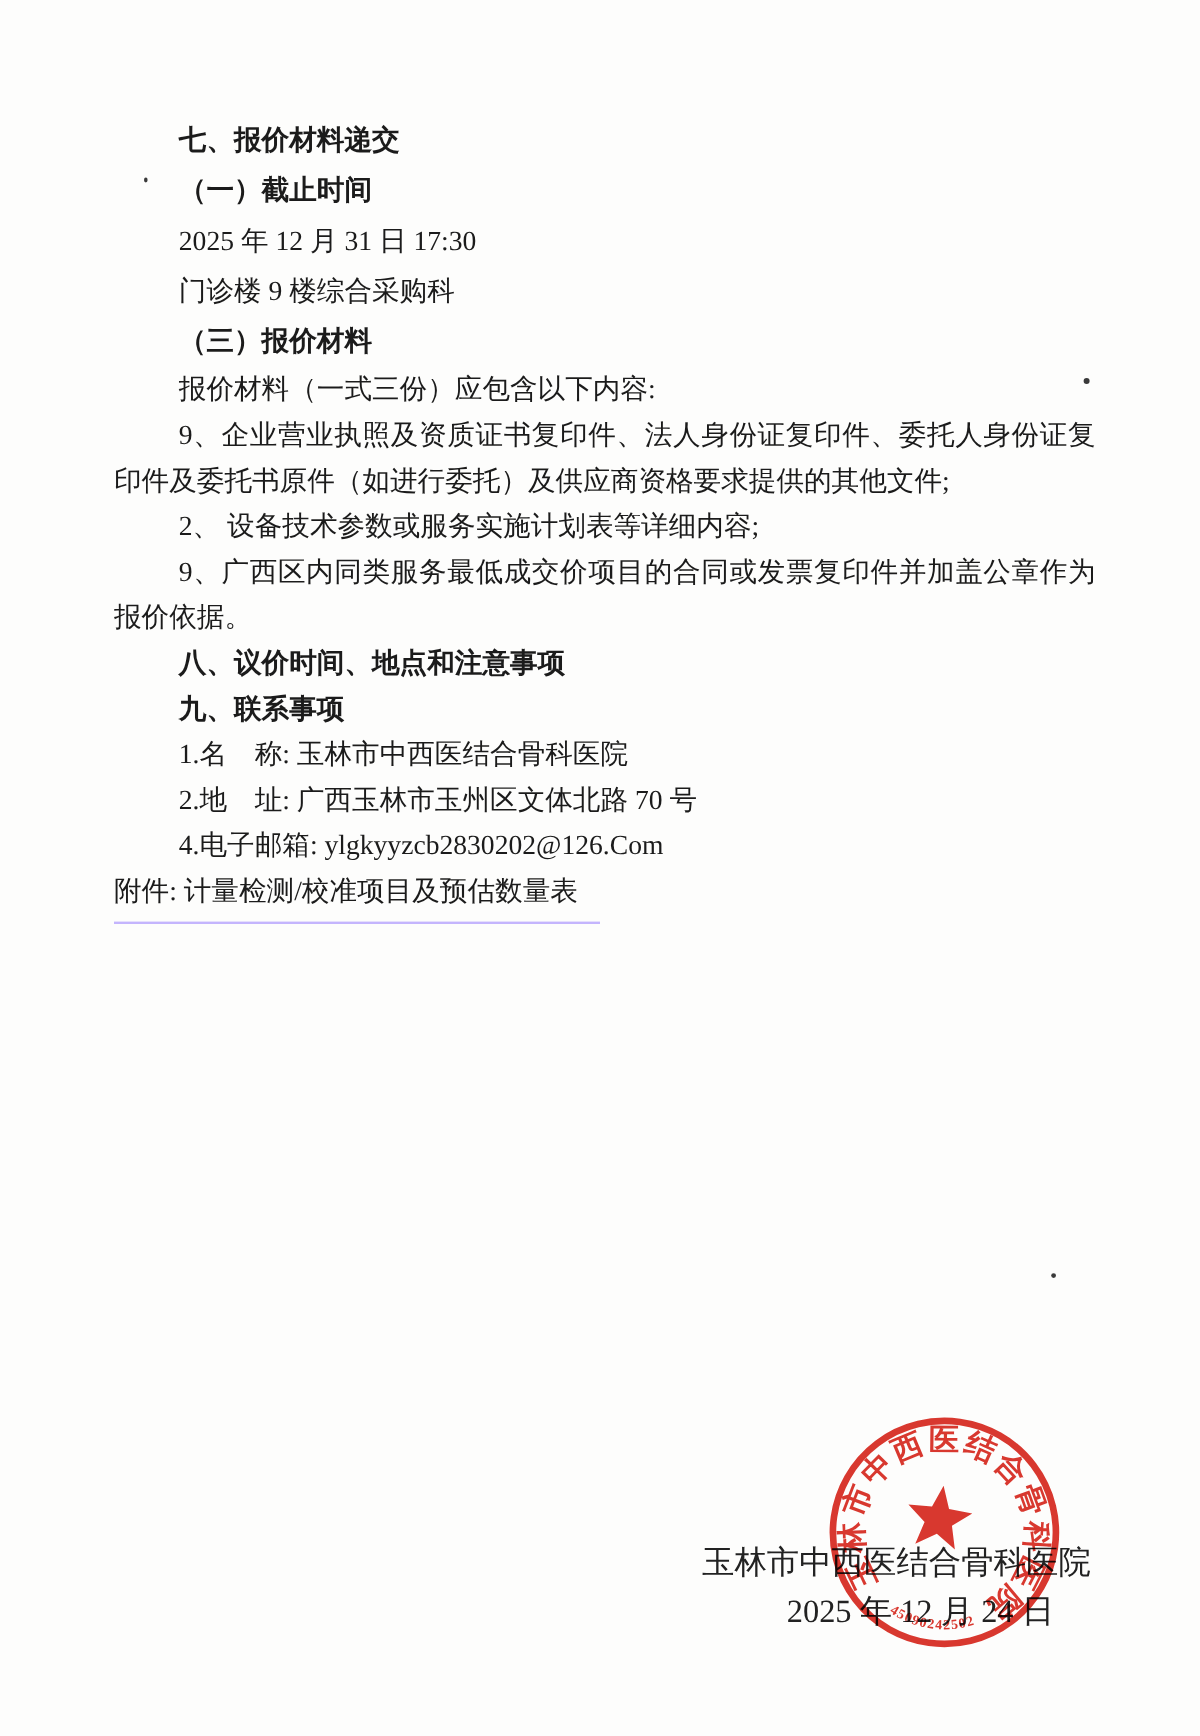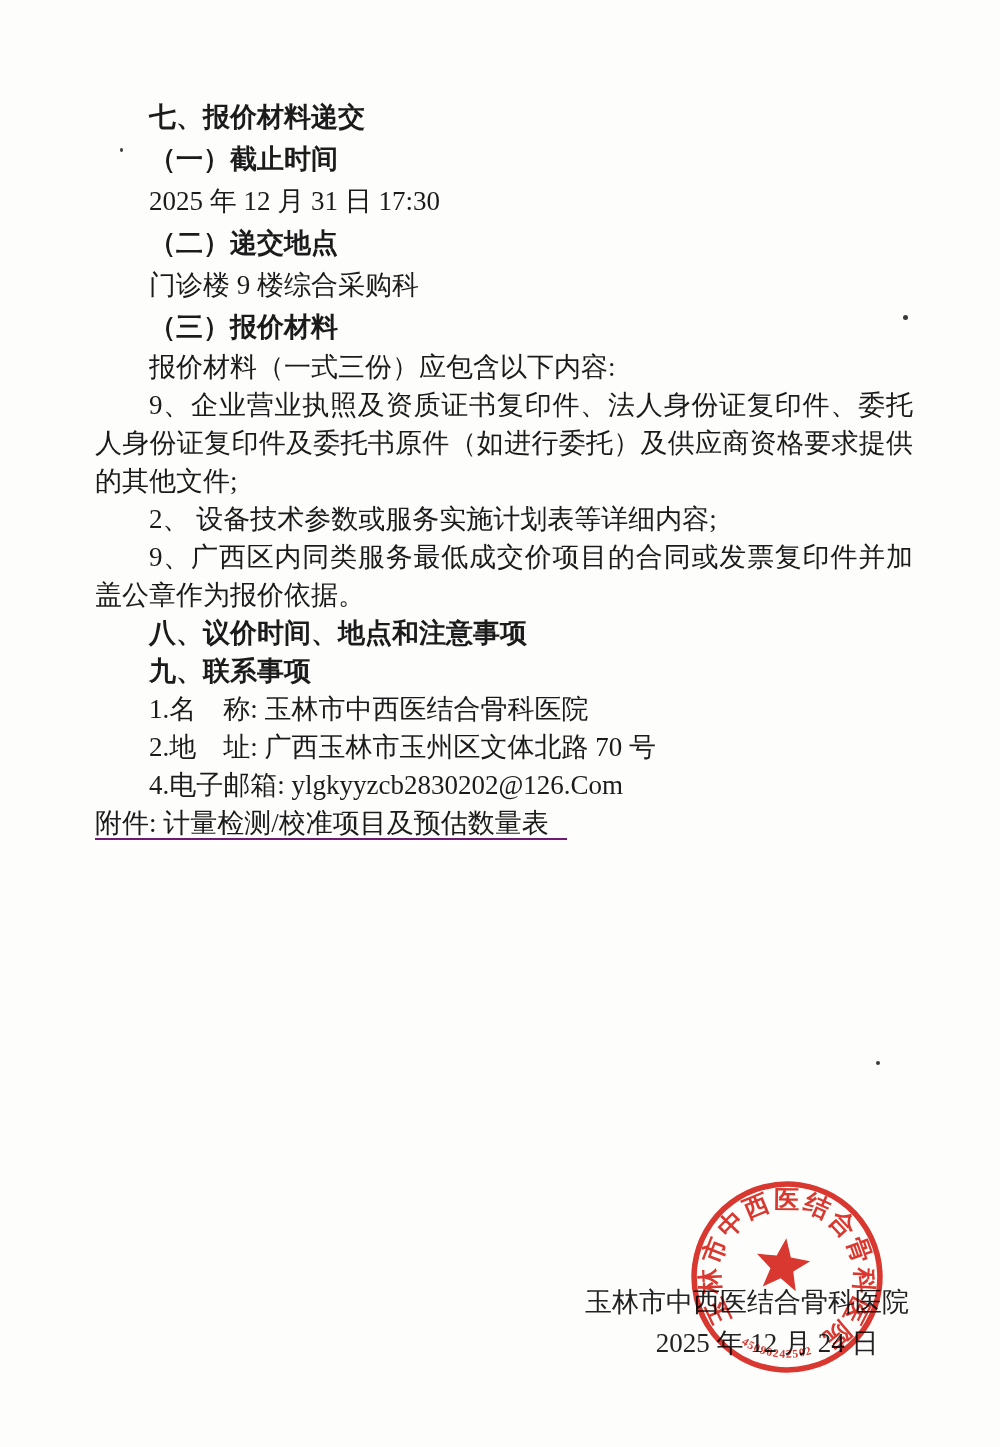--- a/index.html
+++ b/index.html
@@ -11,37 +11,37 @@
     position:relative;
     overflow:hidden;
   }
   .page {
     position:absolute; inset:0;
     background:#fdfdfc;
   }
   .doc {
     position:absolute;
     left:95px; top:96px; width:818px;
-    font-size:27px; line-height:38px;
+    font-size:23px; line-height:38px;
     text-align:justify;
     text-justify:inter-ideograph;
   }
   .doc p { margin:0; }
   .lead { line-height:42px; }
   .indent { text-indent:54px; }
   .bold { font-weight:bold; }
   .u {
     text-decoration:underline;
     text-decoration-thickness:2px;
     text-underline-offset:7px;
   }
   .attachment { margin-top:27px; text-align:left; }
   .attachment .u-box {
-    border-bottom:2px solid #701a75;
-    padding-bottom:0;
+    border-bottom:2px solid #c4b5fd;
+    padding-bottom:13px;
     padding-right:18px;
   }
   .signature {
     position:absolute; right:86px; top:1282px; width:334px;
     font-size:27px; line-height:41px;
     text-align:center;
     color:#222;
   }
   .sig-date { margin:0 0 0 40px;text-align:center; }
   .sig-org { margin:0; }
@@ -64,21 +64,20 @@
 </head>
 <body>
 
 <div class="page">
 
   <div class="doc">
 
     <p class="lead indent bold">七、报价材料递交</p>
     <p class="lead indent bold">（一）截止时间</p>
     <p class="lead indent">2025 年 12 月 31 日 17:30</p>
-    <p class="lead indent bold">（二）递交地点</p>
     <p class="lead indent">门诊楼 9 楼综合采购科</p>
     <p class="lead indent bold">（三）报价材料</p>
 
     <p class="indent">报价材料（一式三份）应包含以下内容:</p>
     <p class="indent">9、企业营业执照及资质证书复印件、法人身份证复印件、委托人身份证复印件及委托书原件（如进行委托）及供应商资格要求提供的其他文件;</p>
     <p class="indent">2、 设备技术参数或服务实施计划表等详细内容;</p>
     <p class="indent">9、广西区内同类服务最低成交价项目的合同或发票复印件并加盖公章作为报价依据。</p>
 
     <p class="indent bold">八、议价时间、地点和注意事项</p>
 

